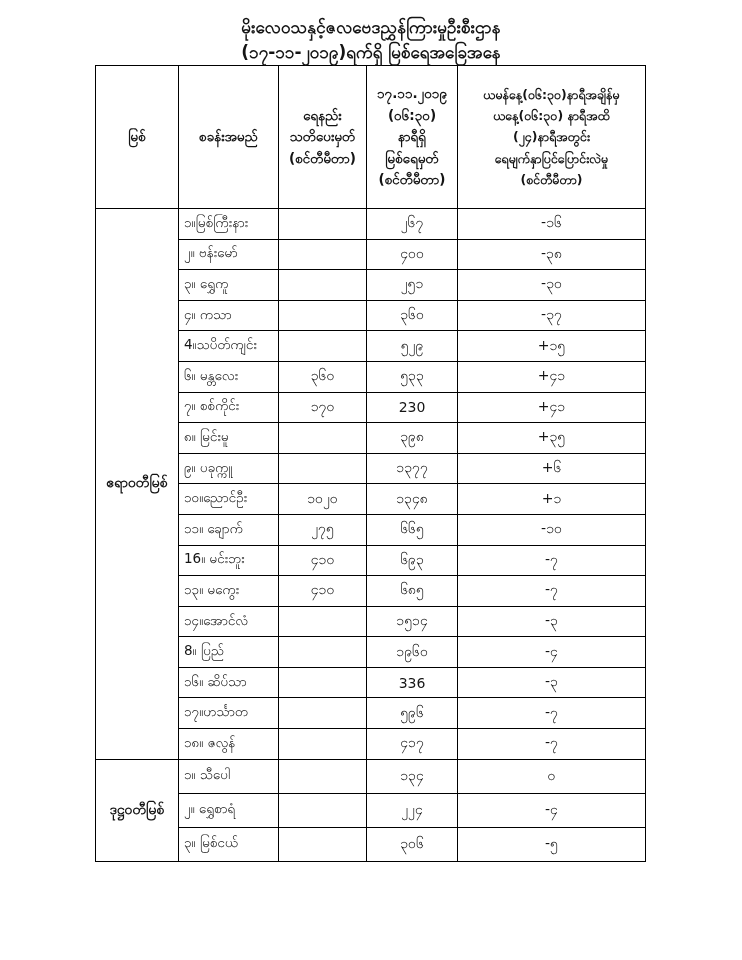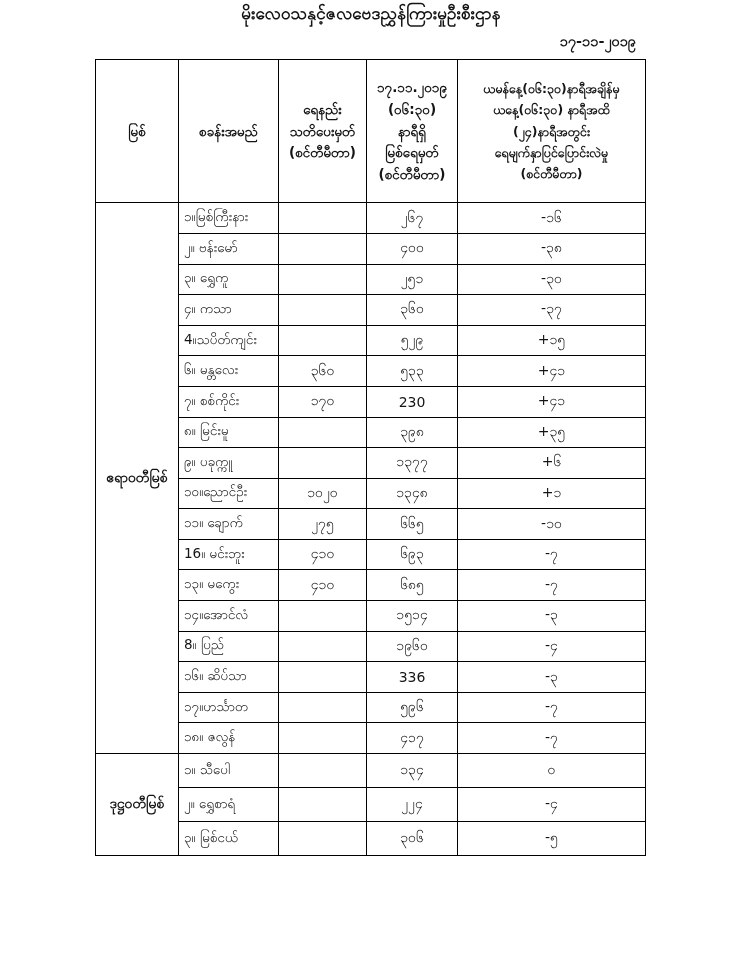--- a/index.html
+++ b/index.html
@@ -5,20 +5,21 @@
   html,body { margin:0; padding:0; }
   body {
     width:742px; height:960px;
     background:#ffffff;
     font-family:"DejaVu Sans", sans-serif;
     color:#141414;
   }
   .page { position:relative; width:742px; height:960px; overflow:hidden; }
 
   .doc-title {
+    margin-top:14px;
     text-align:center;
     font-size:17px;
     font-weight:bold;
     line-height:1.55;
     letter-spacing:0.2px;
   }
   .doc-subtitle {
     text-align:center;
     font-size:17px;
     font-weight:bold;
@@ -84,21 +85,21 @@
     text-align:center;
     font-size:14px;
   }
 </style>
 </head>
 <body>
 
 <div class="page">
 
   <div class="doc-title">မိုးလေဝသနှင့်ဇလဗေဒညွှန်ကြားမှုဦးစီးဌာန</div>
-  <div class="date-line">၁၇-၁၁-၂၀၁၉</div>
+  <div class="doc-subtitle">(၁၇-၁၁-၂၀၁၉)ရက်ရှိ မြစ်ရေအခြေအနေ</div>
 
   <table class="river-table">
     <colgroup>
       <col class="c1">
         <col class="c2">
         <col class="c3">
         <col class="c4">
         <col class="c5">
     </colgroup>
     <thead>

